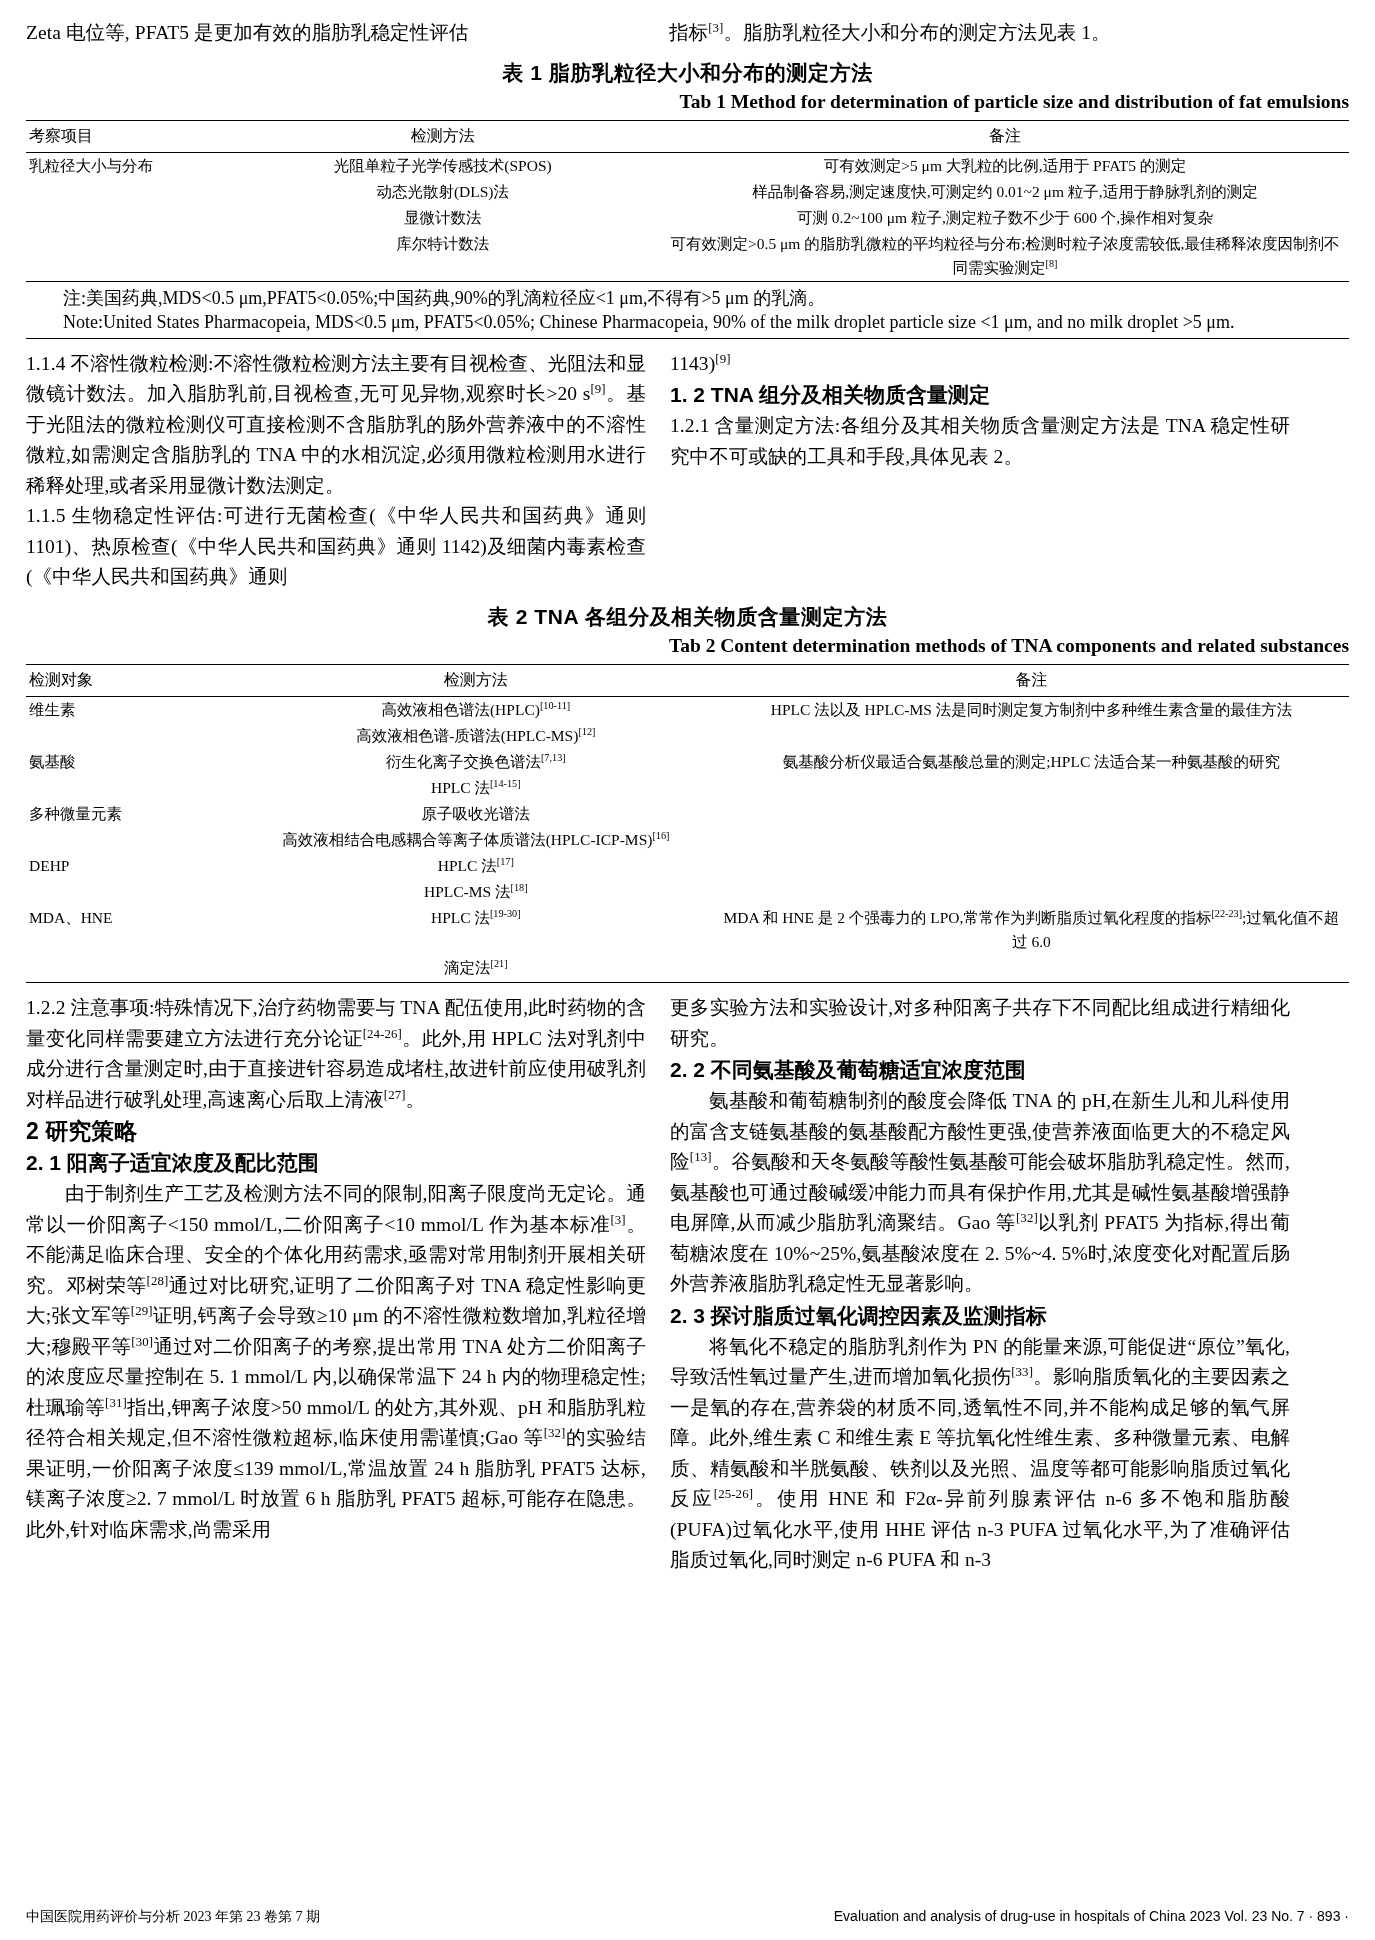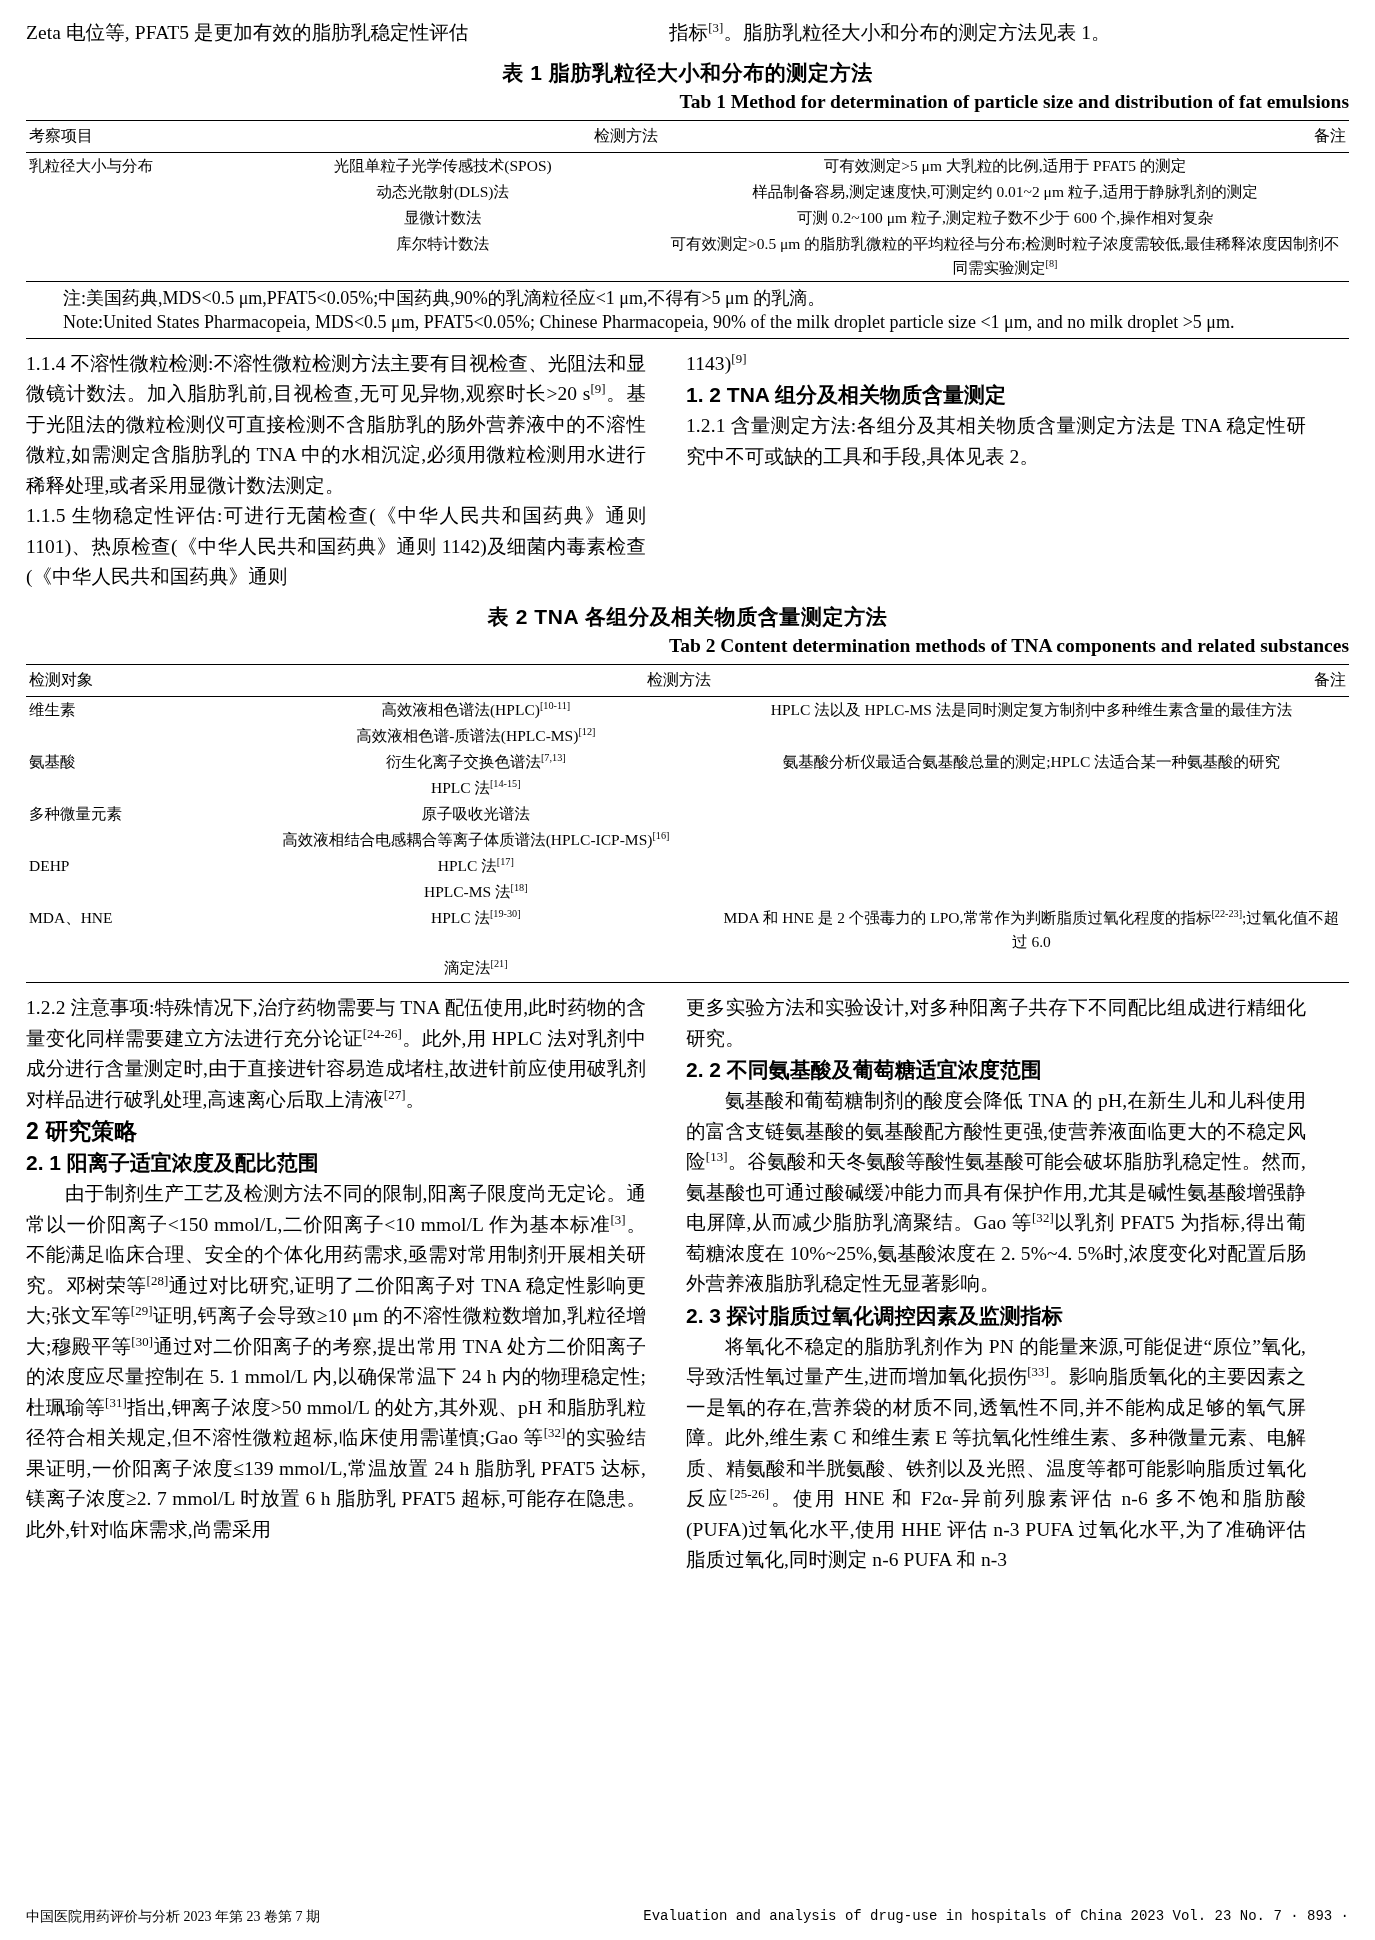--- a/index.html
+++ b/index.html
@@ -16,21 +16,21 @@
     position: relative;
     width: 1375px;
     height: 1940px;
     padding: 18px 26px 10px 26px;
   }
   sup { font-size: 0.66em; vertical-align: super; line-height: 0; }
 
   
   .cols {
     display: flex;
-    gap: 40px;
+    gap: 24px;
   }
   .col { width: 620px; }
 
   p.body {
     margin: 0 0 0 0;
     font-size: 19.5px;
     line-height: 30.5px;
     text-align: justify;
     text-justify: inter-ideograph;
     letter-spacing: 0.1px;
@@ -67,21 +67,21 @@
     border-collapse: collapse;
     font-size: 15.5px;
     line-height: 24px;
   }
   table.sci th, table.sci td {
     padding: 1px 3px;
     vertical-align: top;
     font-weight: normal;
   }
   table.sci thead th {
-    text-align: right;
+    text-align: center;
     font-size: 16px;
     padding: 3px 3px 4px 3px;
   }
   table.sci thead th.left { text-align: left; }
   .rule-top { border-top: 1.9px solid #000; }
   .rule-mid { border-top: 1.0px solid #000; }
   .rule-bot { border-bottom: 1.9px solid #000; }
   td.c { text-align: center; }
   td.l { text-align: left; }
   .note {
@@ -95,21 +95,21 @@
   .footer {
     position: absolute;
     left: 26px;
     right: 26px;
     bottom: 14px;
     display: flex;
     justify-content: space-between;
     font-size: 14px;
     font-family: "Liberation Serif", serif;
   }
-  .footer .right { font-family: Liberation Mono, monospace; margin-left: 10px; }
+  .footer .right { font-family: Liberation Sans, sans-serif; margin-left: 10px; }
 
   .topline { display: flex; gap: 23px; }
   .spacer10 { height: 10px; }
 </style>
 </head>
 <body>
 
 <div class="page">
 
   <div class="topline">

